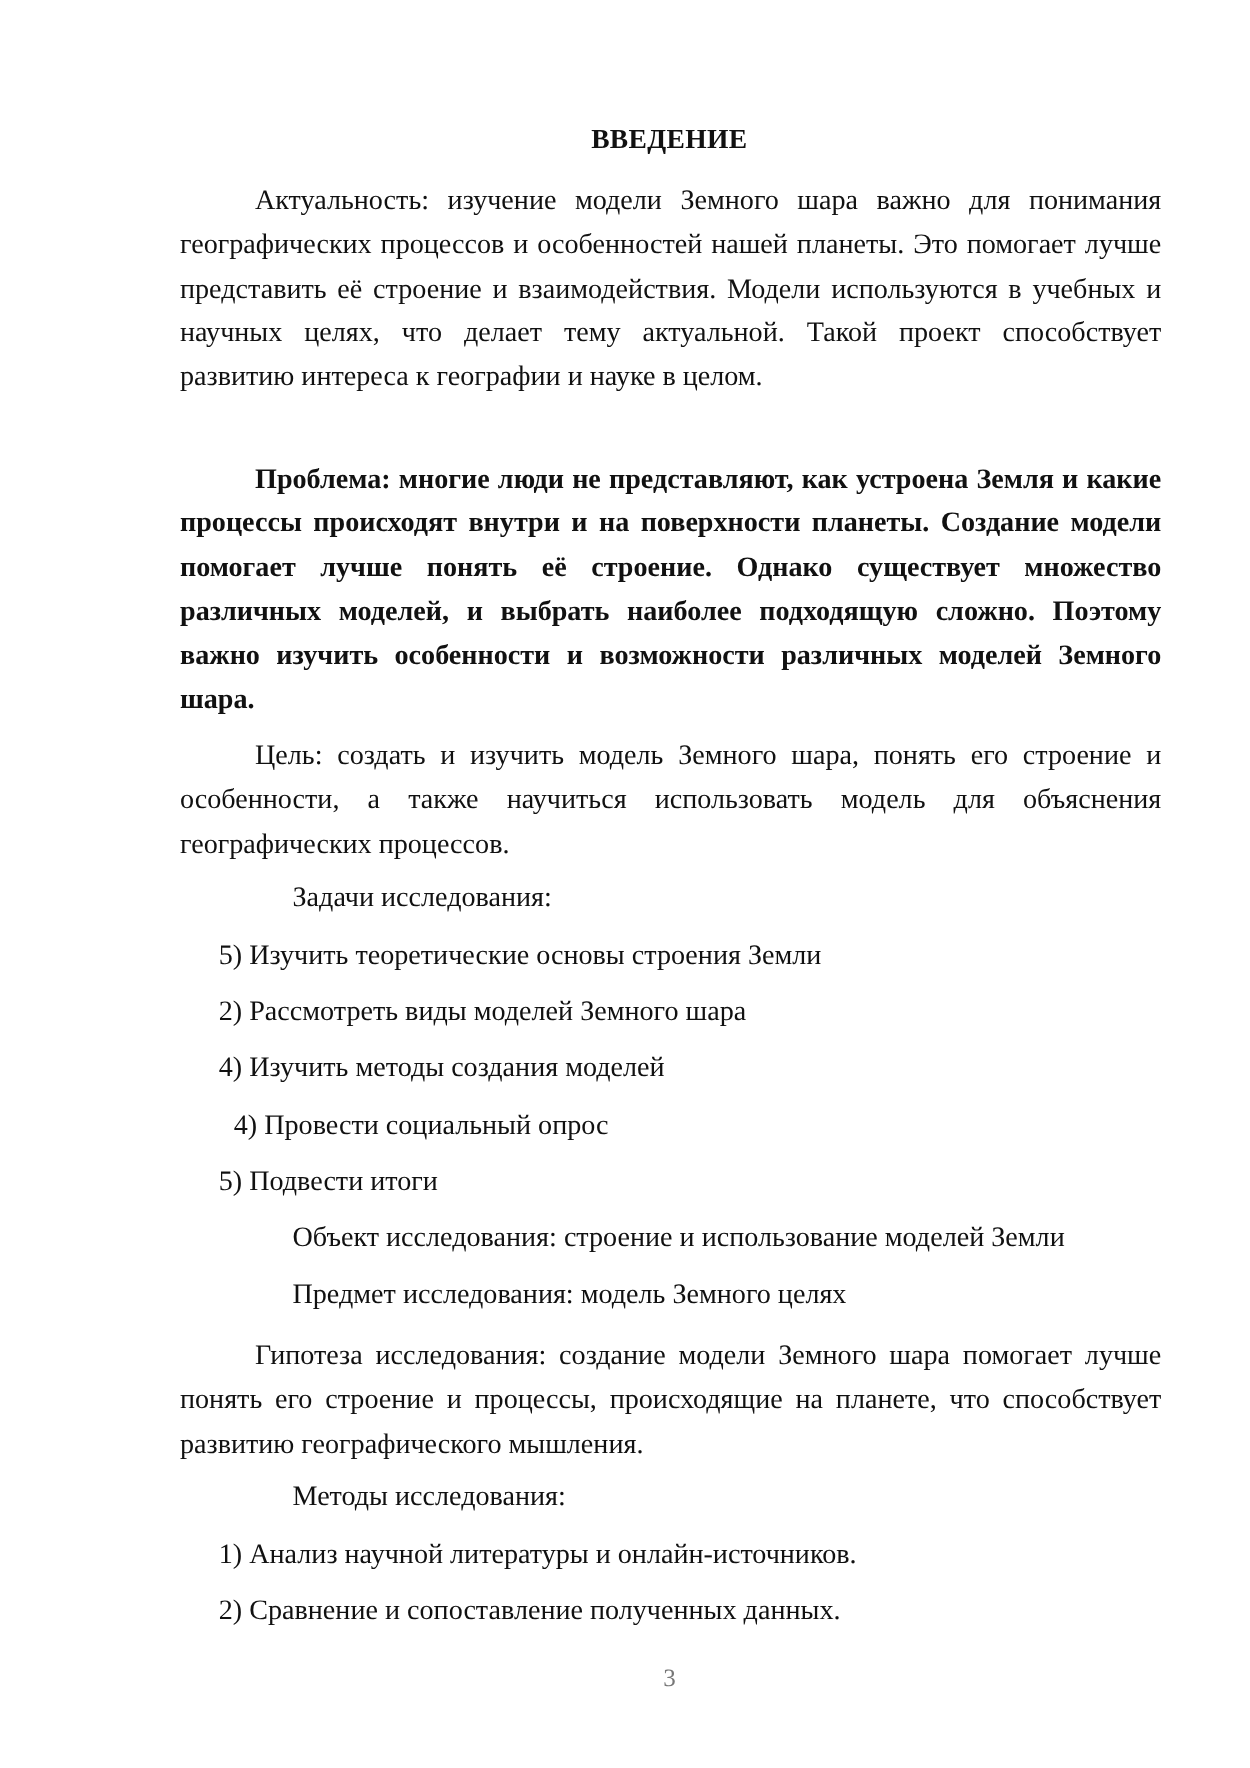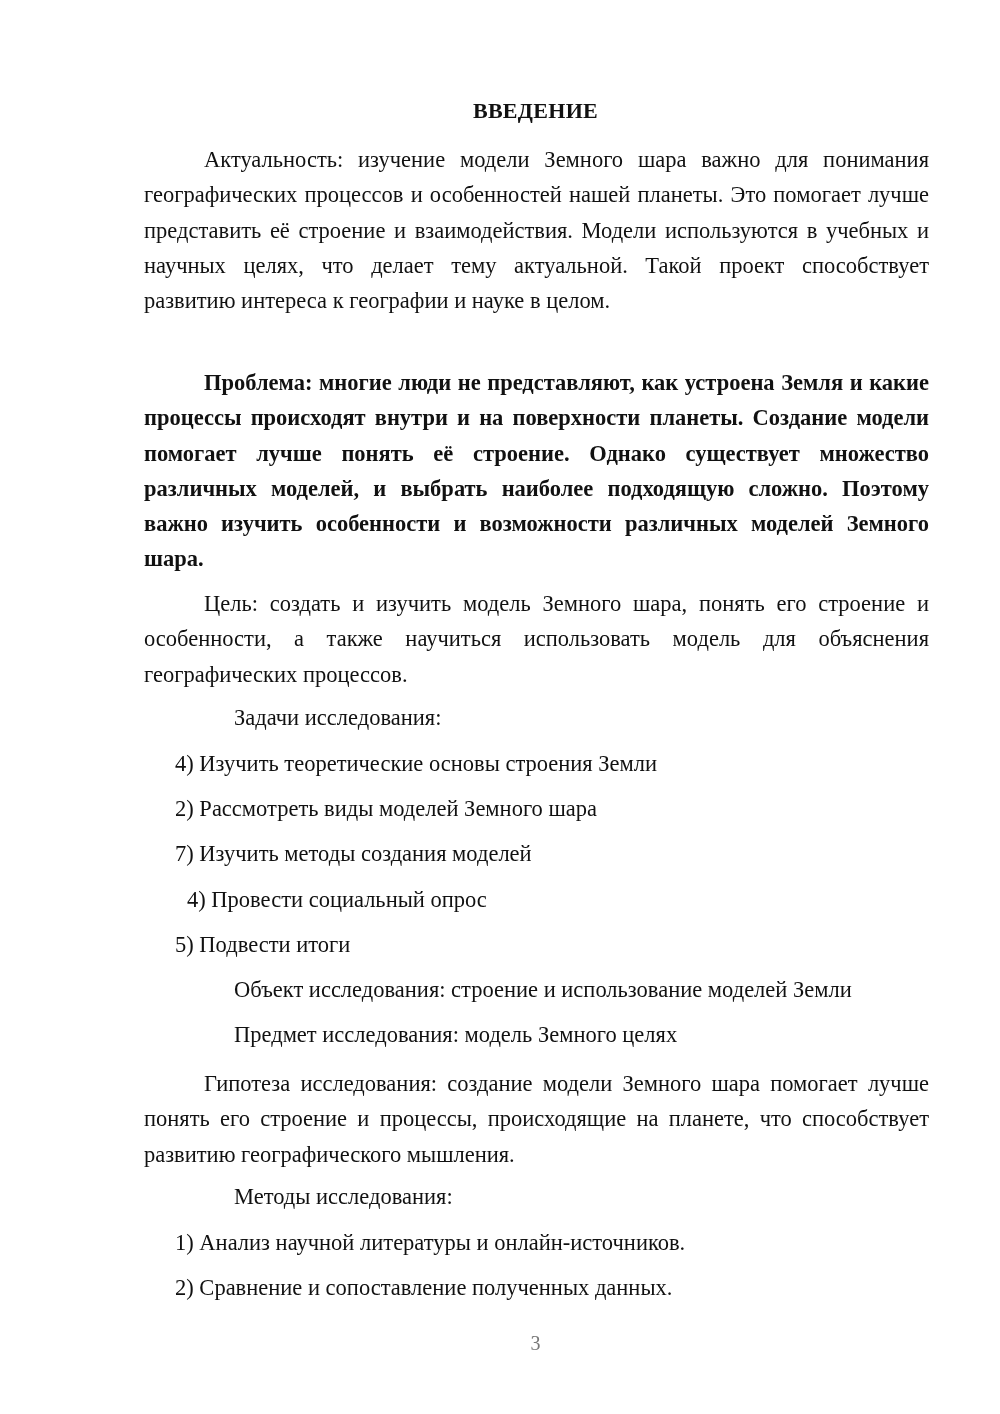--- a/index.html
+++ b/index.html
@@ -68,23 +68,23 @@
   <div class="title">ВВЕДЕНИЕ</div>
 
   <p class="para" style="top:141px;">Актуальность: изучение модели Земного шара важно для понимания географических процессов и особенностей нашей планеты. Это помогает лучше представить её строение и взаимодействия. Модели используются в учебных и научных целях, что делает тему актуальной. Такой проект способствует развитию интереса к географии и науке в целом.</p>
 
   <p class="para" style="top:364px;font-weight:bold;">Проблема: многие люди не представляют, как устроена Земля и какие процессы происходят внутри и на поверхности планеты. Создание модели помогает лучше понять её строение. Однако существует множество различных моделей, и выбрать наиболее подходящую сложно. Поэтому важно изучить особенности и возможности различных моделей Земного шара.</p>
 
   <p class="para" style="top:585px;">Цель: создать и изучить модель Земного шара, понять его строение и особенности, а также научиться использовать модель для объяснения географических процессов.</p>
 
   <div class="plain indent" style="top:703px;">Задачи исследования:</div>
 
-  <div class="plain list" style="top:749px;">4) Изучить теоретические основы строения Земли</div>
+  <div class="plain list" style="top:749px;">5) Изучить теоретические основы строения Земли</div>
   <div class="plain list" style="top:794px;">2) Рассмотреть виды моделей Земного шара</div>
-  <div class="plain list" style="top:839px;">7) Изучить методы создания моделей</div>
+  <div class="plain list" style="top:839px;">4) Изучить методы создания моделей</div>
   <div class="plain list" style="top:885px;margin-left:12px;">4) Провести социальный опрос</div>
   <div class="plain list" style="top:930px;">5) Подвести итоги</div>
 
   <div class="plain indent" style="top:975px;">Объект исследования: строение и использование моделей Земли</div>
 
   <div class="plain indent" style="top:1020px;">Предмет исследования: модель Земного целях</div>
 
   <p class="para" style="top:1065px;">Гипотеза исследования: создание модели Земного шара помогает лучше понять его строение и процессы, происходящие на планете, что способствует развитию географического мышления.</p>
 
   <div class="plain indent" style="top:1182px;text-align:right;">Методы исследования:</div>

